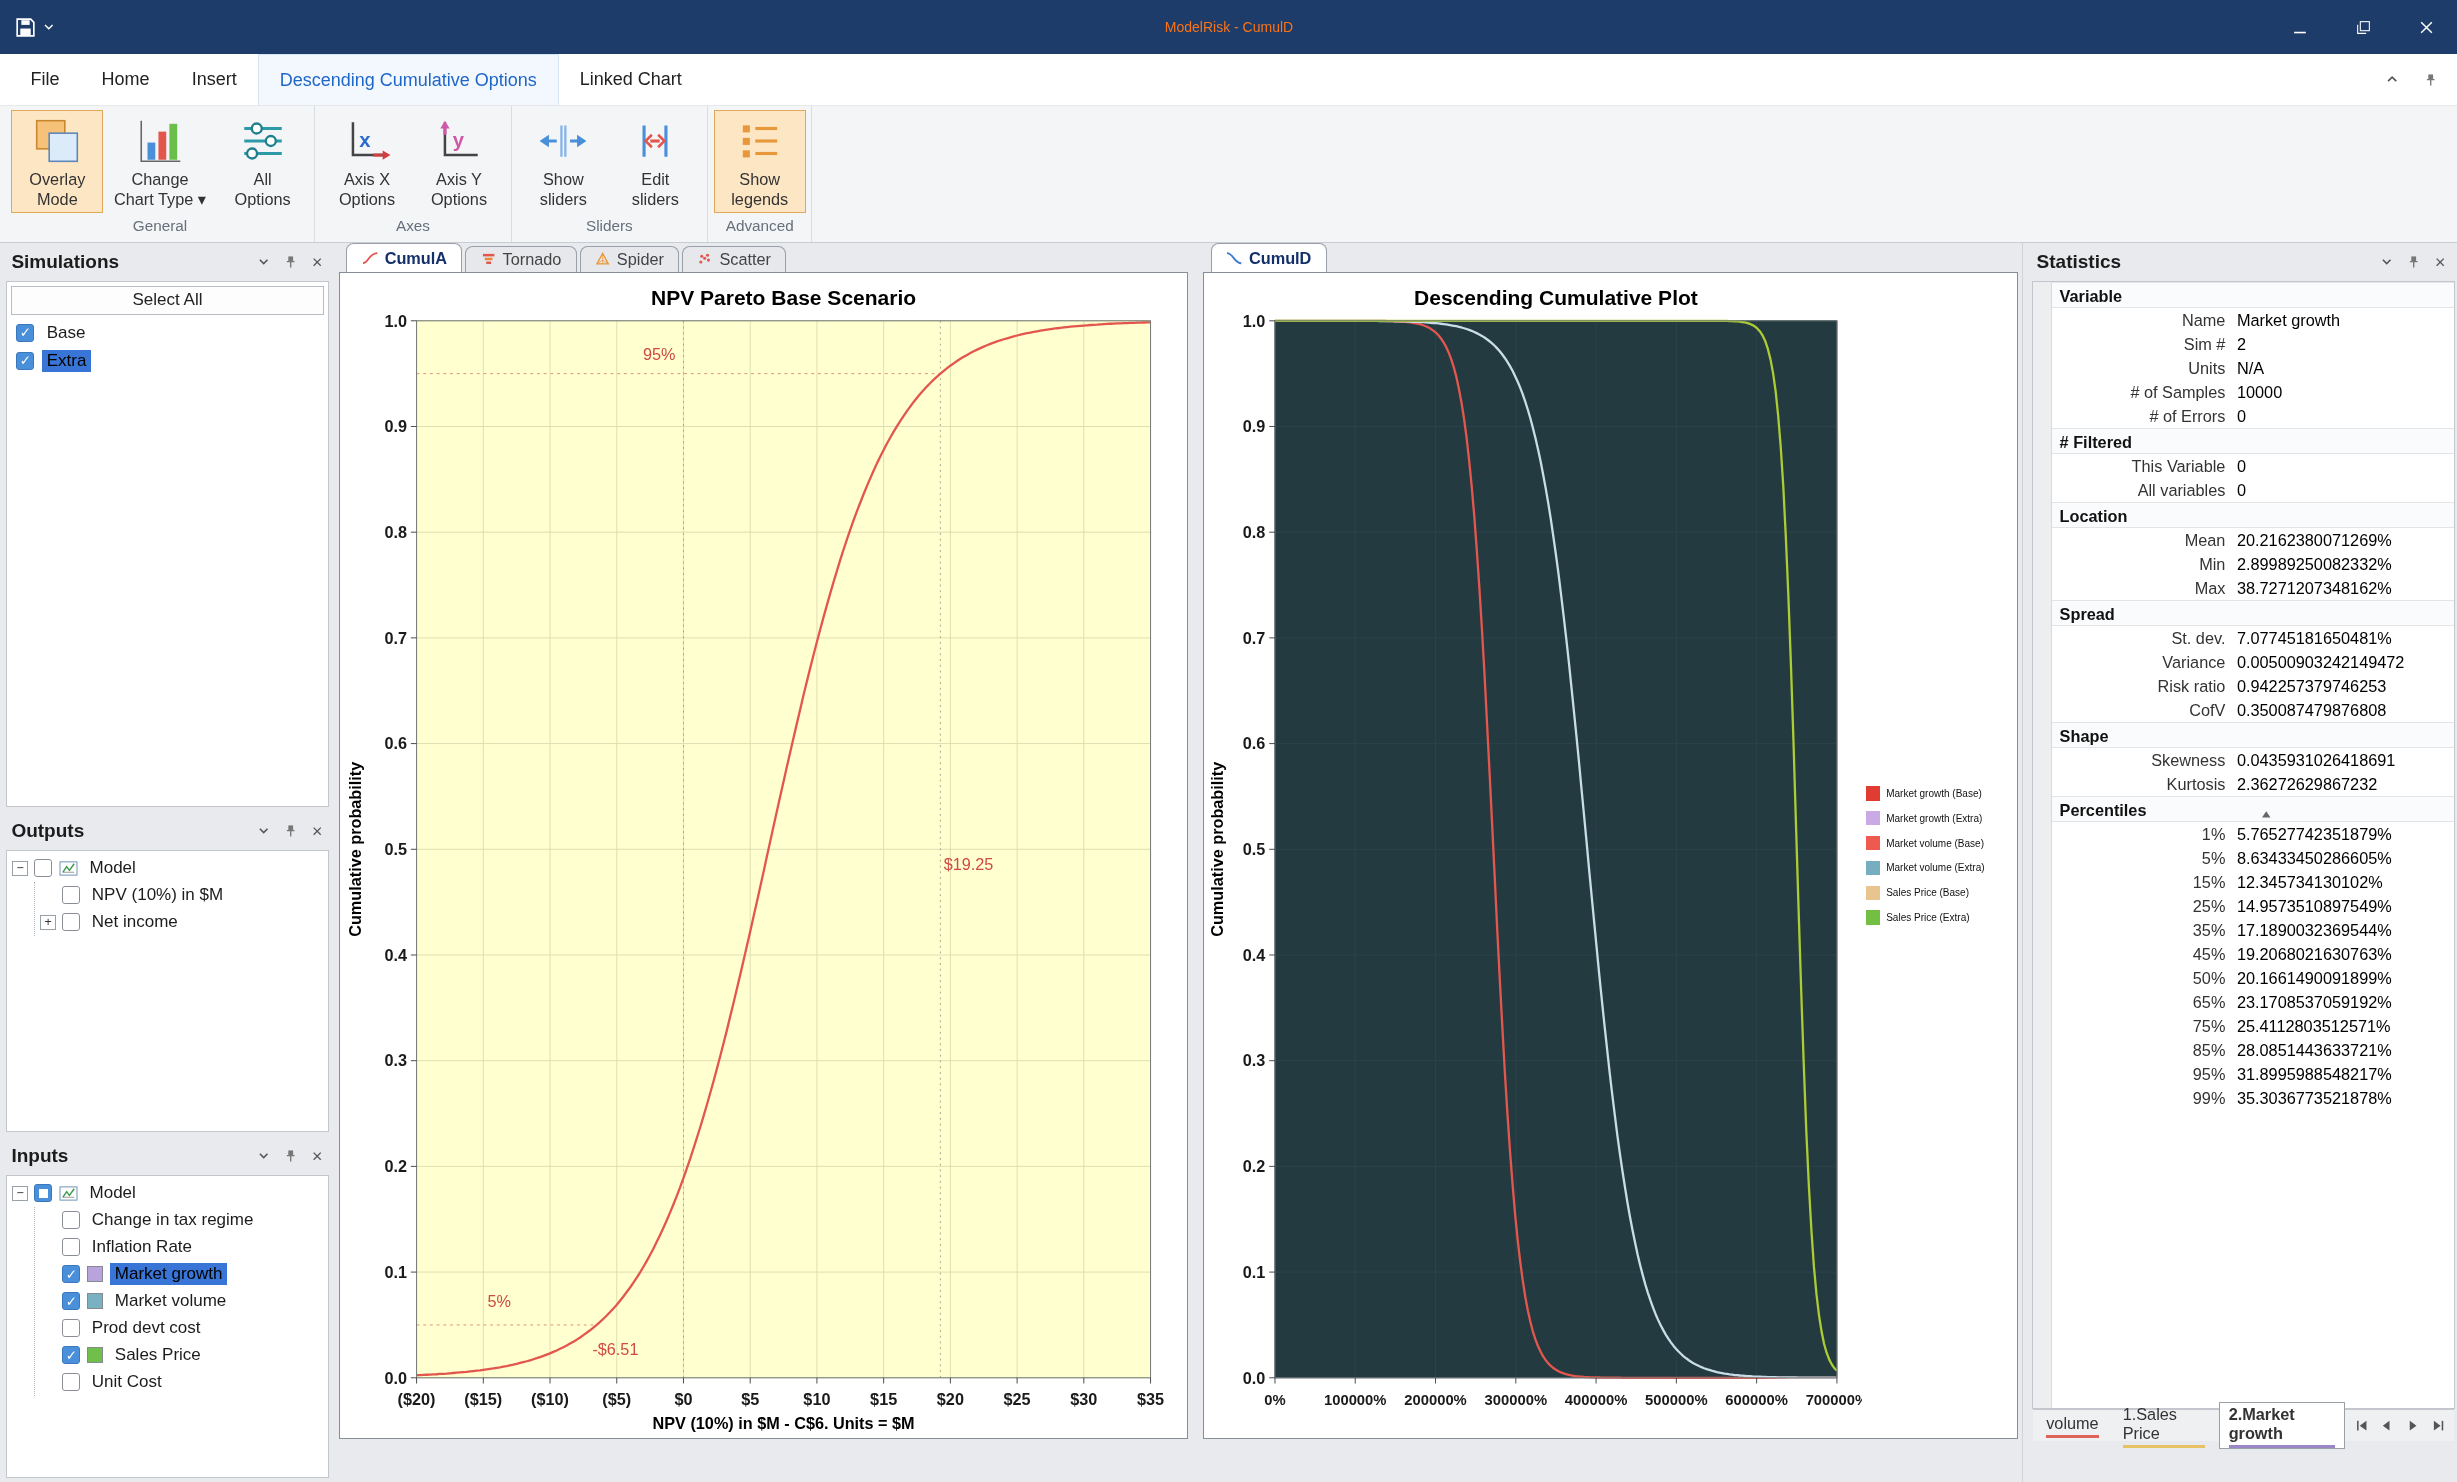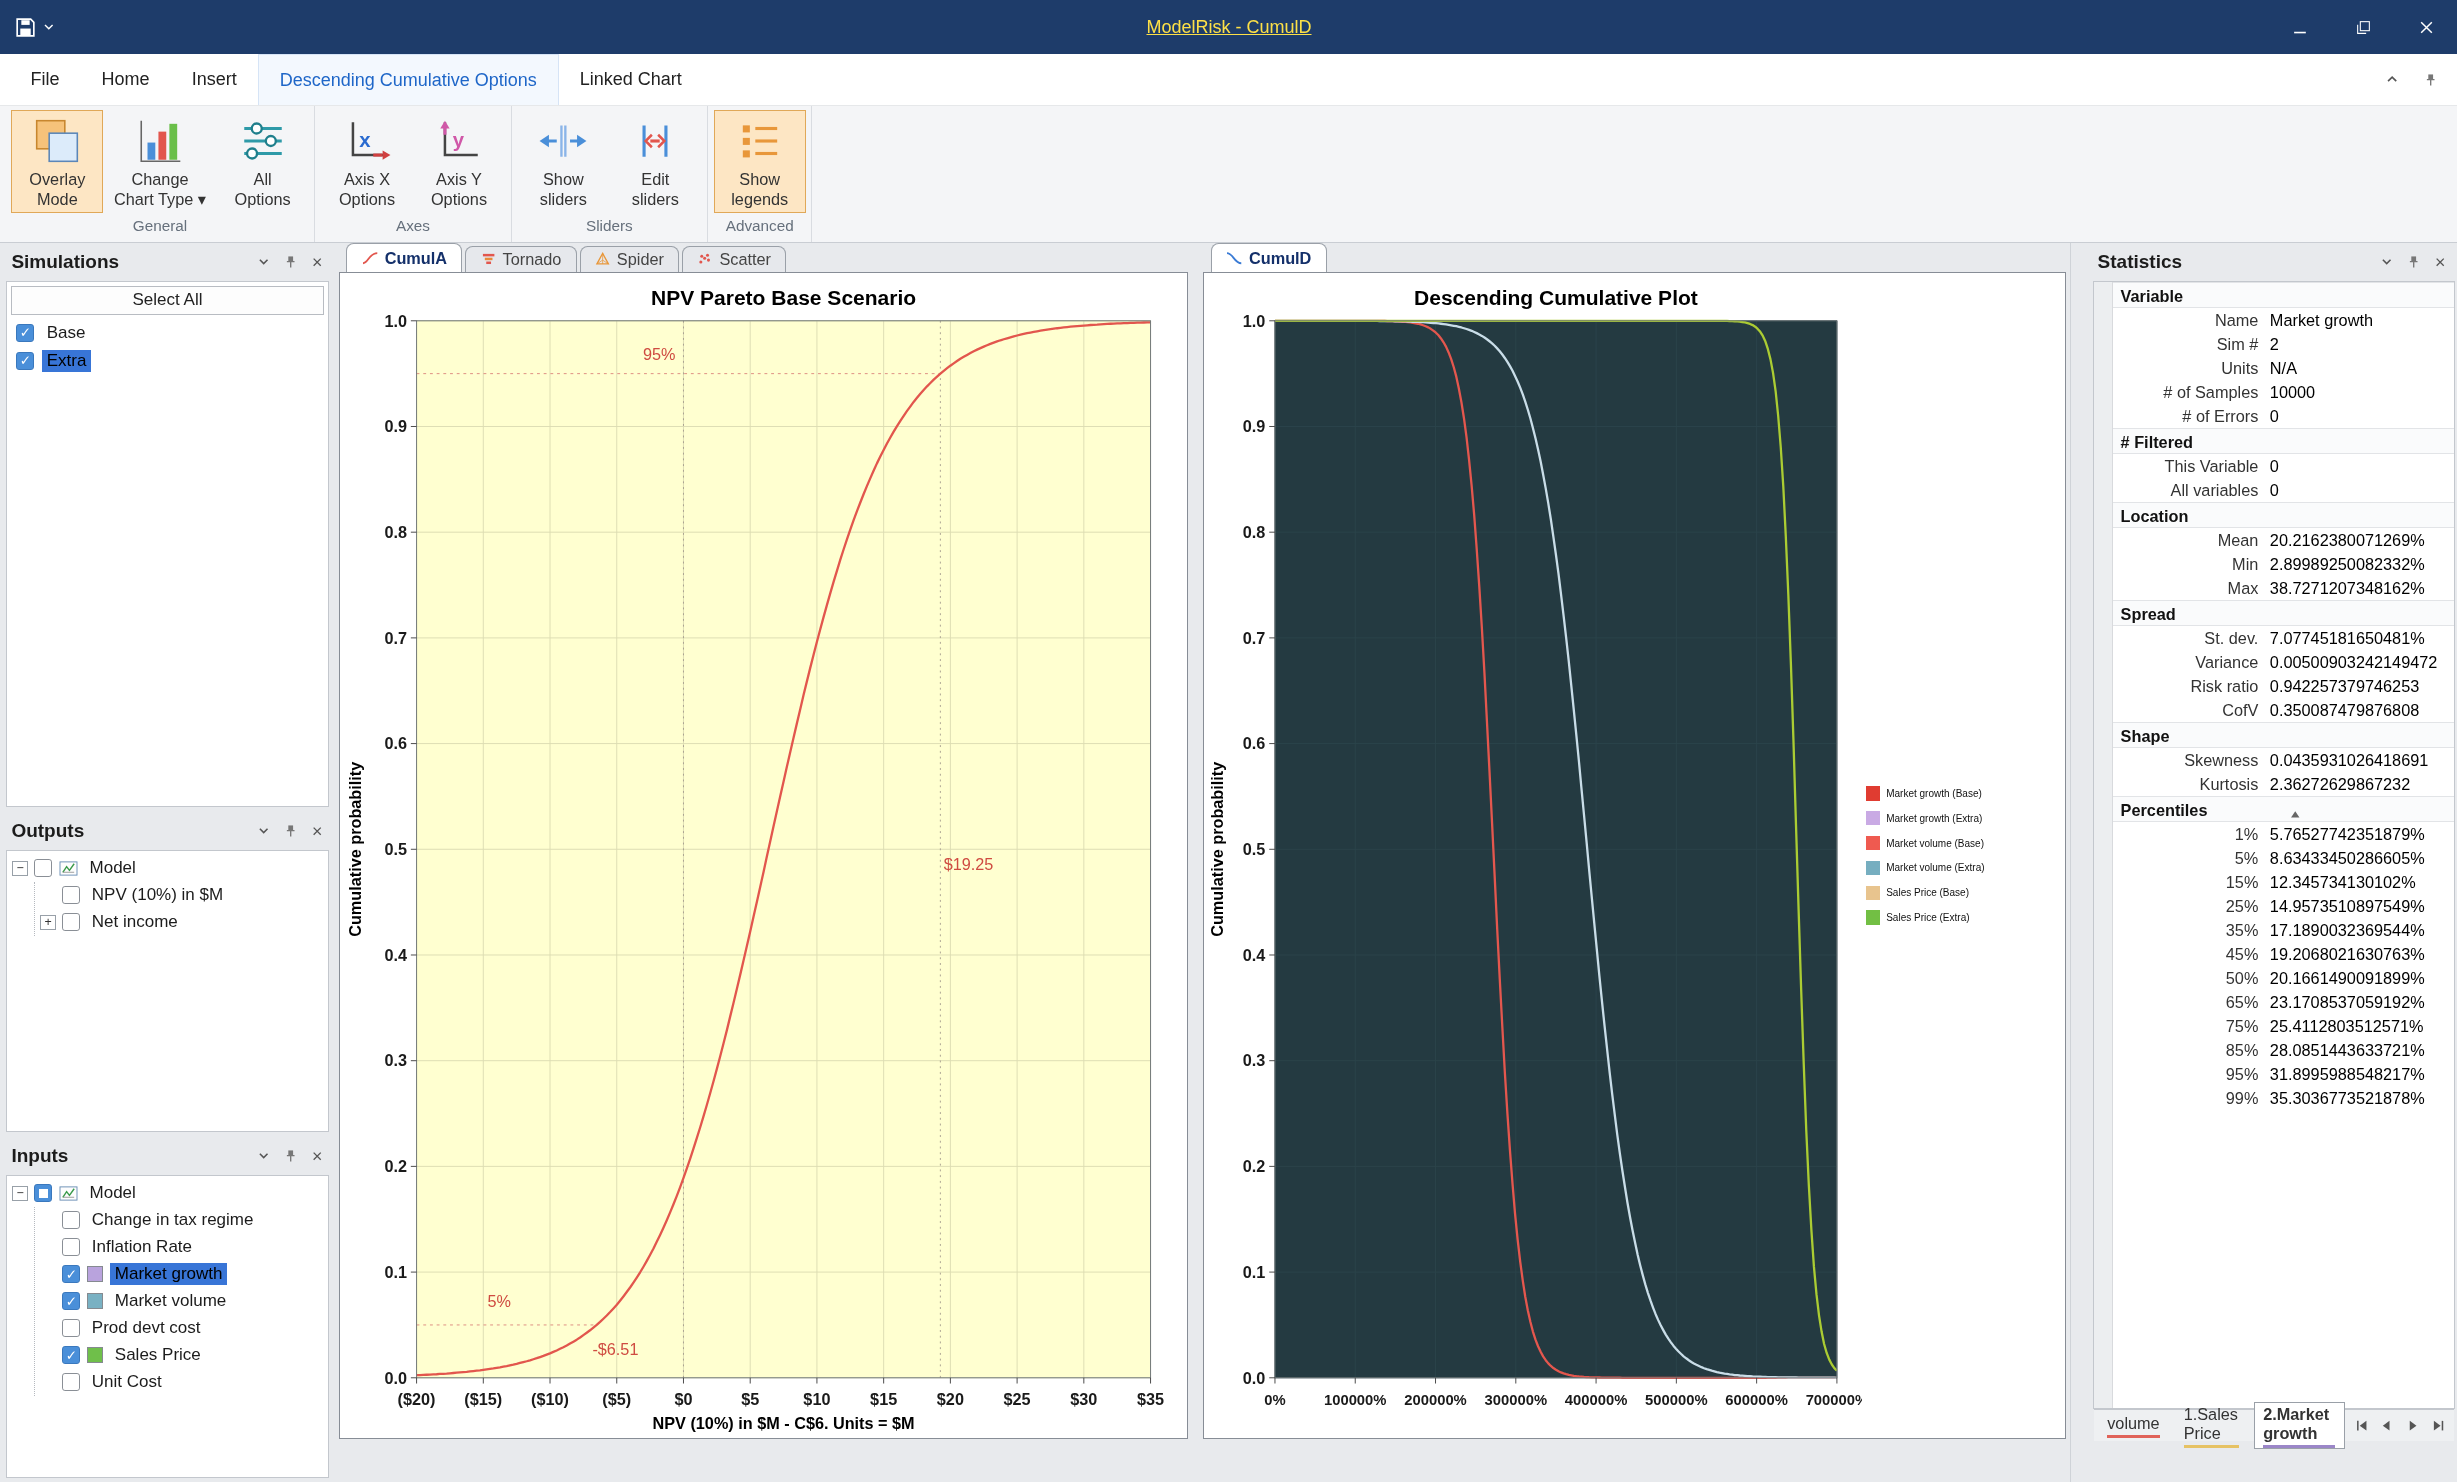--- a/index.html
+++ b/index.html
@@ -3,21 +3,21 @@
 <meta charset="utf-8">
 <style>
   * { margin:0; padding:0; box-sizing:border-box; }
   html,body { width:2458px; height:1483px; overflow:hidden; font-family:"Liberation Sans",sans-serif; background:#e8eaed; }
   .app { width:2458px; height:1483px; display:flex; flex-direction:column; }
 
   
   .titlebar { height:54px; background:#1e3c6a; color:#fff; display:flex; align-items:center; position:relative; flex:0 0 auto; }
   .qat { display:flex; align-items:center; gap:5.7px; padding:0 13.4px; }
   .qat .icon { display:flex; align-items:center; }
-  .win-title { position:absolute; left:50%; transform:translateX(-50%); font-size:18px; color:#fde047;text-decoration:underline; }
+  .win-title { position:absolute; left:50%; transform:translateX(-50%); font-size:14px; color:#f97316; }
   .winbtns { margin-left:auto; display:flex; height:100%; }
   .wbtn { width:63px; height:100%; display:flex; align-items:center; justify-content:center; cursor:default; }
 
   
   .menubar { height:52px; background:#fff; display:flex; align-items:stretch; border-bottom:1px solid #e6e8ea; flex:0 0 auto; padding-left:9.6px; }
   .mtab { padding:12px 21px; display:flex; align-items:center; font-size:18px; color:#222; }
   .mtab.active { color:#1e66c8; background:#f3f8fe; border:1px solid #d6e4f6; border-bottom:none; }
   .menubar-right { margin-left:auto; display:flex; align-items:center; gap:13.4px; padding-right:15.3px; }
   .mricon { width:25px; height:25px; display:flex; align-items:center; justify-content:center; }
 
@@ -63,21 +63,21 @@
   .tabstrip { height:29px; display:flex; align-items:flex-end; gap:2.9px; padding-left:7.6px; flex:0 0 auto; }
   .ctab { height:26px; display:flex; align-items:center; gap:6.7px; padding:0 14.3px; border:1px solid #9aa0a8; border-bottom:none; border-radius:7.6px 7.6px 0 0; background:#e6e8ec; font-size:16.3px; color:#444; }
   .ctab.active { background:#fff; color:#14306a; font-weight:bold; height:29px; }
   .chart-panel { height:1167px; background:#fff; border:1px solid #878d96; overflow:hidden; }
   .chart-panel.flexrow { display:flex; align-items:stretch; }
   .legend { display:flex; flex-direction:column; justify-content:center; gap:10.5px; padding:0 9.6px 0 3.8px; flex:1; }
   .litem { display:flex; align-items:center; gap:6px; font-size:10px; color:#111; }
   .lsq { width:14.3px; height:14.3px; flex:0 0 auto; }
 
   
-  .statspanel { width:388px; flex:0 0 auto; display:flex; flex-direction:column; border-left:1px solid #cfd3d8; padding-left:19px; }
+  .statspanel { width:436px; flex:0 0 auto; display:flex; flex-direction:column; border-left:1px solid #cfd3d8; padding-left:6px; }
   .stats-body { flex:1; margin:0 3px; background:#fff; border:1px solid #c3c7cd; display:flex; overflow:hidden; }
   .stats-gutter { width:19px; background:#eceef0; border-right:1px solid #d8dadd; flex:0 0 auto; }
   .stats-rows { flex:1; overflow:hidden; font-size:16.3px; }
   .ssec { height:26px; line-height:26px; font-weight:bold; padding-left:7.6px; background:#fafbfc; border-top:1px solid #e2e4e7; border-bottom:1px solid #e2e4e7; position:relative; color:#111; }
   .ssec .sort { position:absolute; left:52%; top:2.9px; }
   .srow { height:24px; display:flex; align-items:center; }
   .slabel { width:46%; text-align:right; padding-right:11.5px; color:#333; }
   .svalue { flex:1; color:#000; white-space:nowrap; }
   .stats-tabs { height:32.5px; display:flex; align-items:center; margin:0 3.8px; border-top:1px solid #c3c7cd; background:#eef0f2; padding:0 3.8px; gap:4.8px; flex:0 0 auto; }
   .stab { display:flex; flex-direction:column; align-items:center; padding:1.9px 8.6px 0; font-size:16.3px; color:#333; border:1px solid transparent; }

